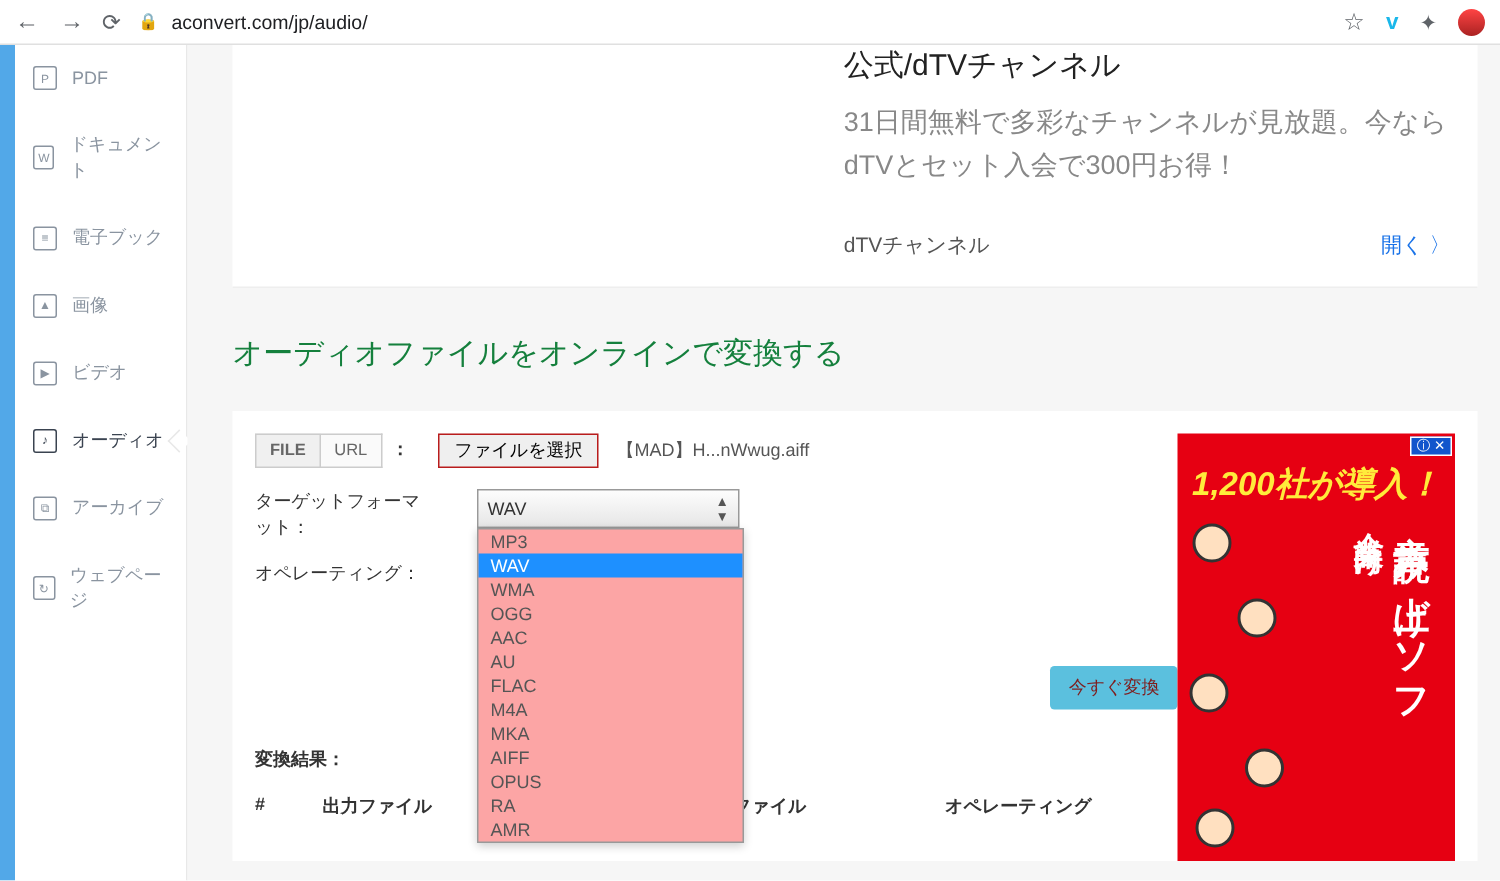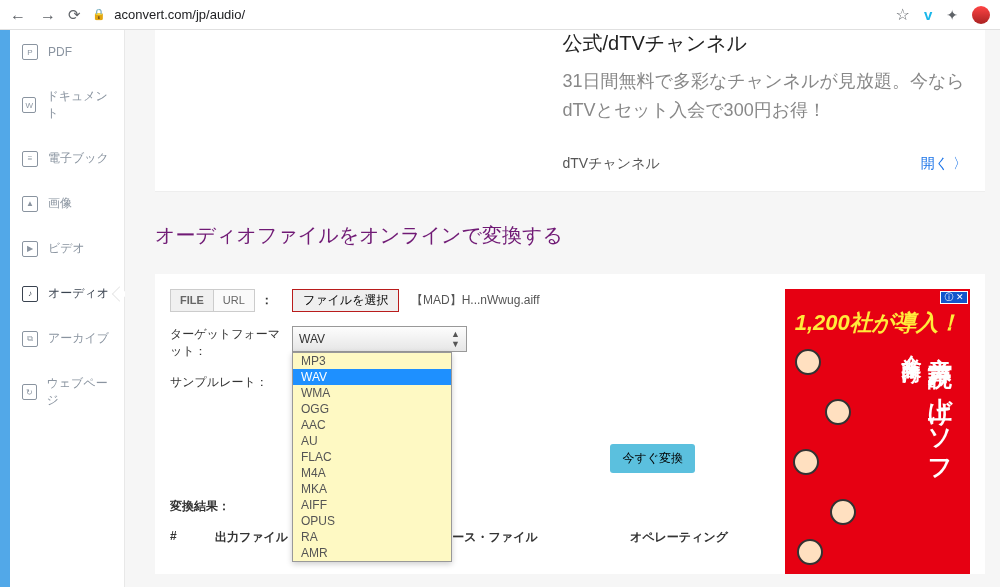--- a/index.html
+++ b/index.html
@@ -34,46 +34,46 @@
 
 
 .top-ad { background: #fff; margin: 0 15px 0 30px; padding: 0 18px 18px 18px; border-bottom: 1px solid #eee; }
 .ad-title-row { font-size: 20px; color: #222; padding-top: 0; }
 .ad-desc { color: #888; font-size: 18px; line-height: 1.6; }
 .ad-link-row { display: flex; justify-content: space-between; align-items: center; margin-top: 30px; }
 .ad-link { color: #555; font-size: 14px; }
 .ad-open { color: #1a73e8; font-size: 14px; display: flex; align-items: center; gap: 4px; cursor: pointer; }
 
 
-.page-heading { font-size: 20px; color: #701a75; margin: 30px 0 0 30px; }
+.page-heading { font-size: 20px; color: #15803d; margin: 30px 0 0 30px; }
 
 
 .form-wrap { background: #fff; margin: 25px 15px 0 30px; padding: 15px 0 0 0; display: flex; }
 .form-left { flex: 1; }
 .form-row { display: flex; align-items: flex-start; padding: 0 0 14px 15px; }
 .form-label { width: 122px; font-size: 12px; color: #333; line-height: 1.4; }
 .form-ctrl { flex: 1; }
 
 
 .tab-btn { display: inline-block; border: 1px solid #ccc; padding: 3px 9px; font-size: 11px; color: #666; background: #fafafa; cursor: pointer; }
 .tab-btn.active { background: #f0f0f0; font-weight: bold; }
 .tab-sep { margin: 0 6px; font-weight: bold; }
 
 .file-select-btn { border: 1px solid #b91c1c; background: #efefef; padding: 2px 10px; font-size: 12px; cursor: pointer; }
 .file-name { font-size: 12px; color: #555; margin-left: 8px; }
 
 
 .select-box { width: 175px; border: 1px solid #999; background: linear-gradient(#fdfdfd, #e6e6e6); padding: 2px 6px; font-size: 12px; display: flex; justify-content: space-between; align-items: center; cursor: pointer; }
 .select-box .caret { font-size: 9px; color: #555; }
-.dropdown { position: absolute; width: 160px; border: 1px solid #999; background: #fef9c3; box-shadow: 0 2px 6px rgba(0,0,0,.2); z-index: 10; }
+.dropdown { position: absolute; width: 178px; border: 1px solid #999; background: #fca5a5; box-shadow: 0 2px 6px rgba(0,0,0,.2); z-index: 10; }
 .dd-item { padding: 1px 8px; font-size: 12px; color: #555; cursor: pointer; }
 .dd-item.sel { background: #1e90ff; color: #fff; }
 
 
-.convert-btn { background: #5bc0de; color: #000000; border: none; padding: 6px 12px; font-size: 12px; border-radius: 3px; cursor: pointer; margin-right: 90px; }
+.convert-btn { background: #5bc0de; color: #7f1d1d; border: none; padding: 6px 12px; font-size: 12px; border-radius: 3px; cursor: pointer; }
 
 
 .results-label { font-size: 12px; font-weight: bold; margin: 25px 0 8px 15px; }
 .result-head { display: flex; font-size: 12px; font-weight: bold; padding: 6px 15px; }
 .rh-col1 { width: 45px; }
 .rh-col2 { width: 225px; }
 .rh-col3 { width: 190px; }
 .rh-col4 { flex: 1; }
 
 
@@ -165,21 +165,21 @@
       <div class="form-row">
         <div class="form-label">
           <span class="tab-btn active">FILE</span><span class="tab-btn" style="border-left:none">URL</span><span class="tab-sep">：</span>
         </div>
         <div class="form-ctrl">
           <button class="file-select-btn">ファイルを選択</button>
           <span class="file-name">【MAD】H...nWwug.aiff</span>
         </div>
       </div>
 
-      <div class="form-row" style="position:relative;">
+      <div class="form-row" style="position:relative;gap:26px;">
         <div class="form-label">ターゲットフォーマット：</div>
         <div class="form-ctrl" style="position:relative;">
           <div class="select-box">
             <span>WAV</span>
             <span class="caret">▲<br>▼</span>
           </div>
           <div class="dropdown" id="format-dd">
               <div class="dd-item">MP3</div>
               <div class="dd-item sel">WAV</div>
               <div class="dd-item">WMA</div>
@@ -192,21 +192,21 @@
               <div class="dd-item">AIFF</div>
               <div class="dd-item">OPUS</div>
               <div class="dd-item">RA</div>
               <div class="dd-item">AMR</div>
             </div>
         </div>
       </div>
 
 
       <div class="form-row">
-        <div class="form-label">サンプルレート：</div>
+        <div class="form-label">オペレーティング：</div>
         <div class="form-ctrl"></div>
       </div>
 
       <div style="text-align:right; padding: 40px 0 0 0;">
         <button class="convert-btn">今すぐ変換</button>
       </div>
 
       <div class="results-label">変換結果：</div>
       <div class="result-head">
         <div class="rh-col1">#</div>

